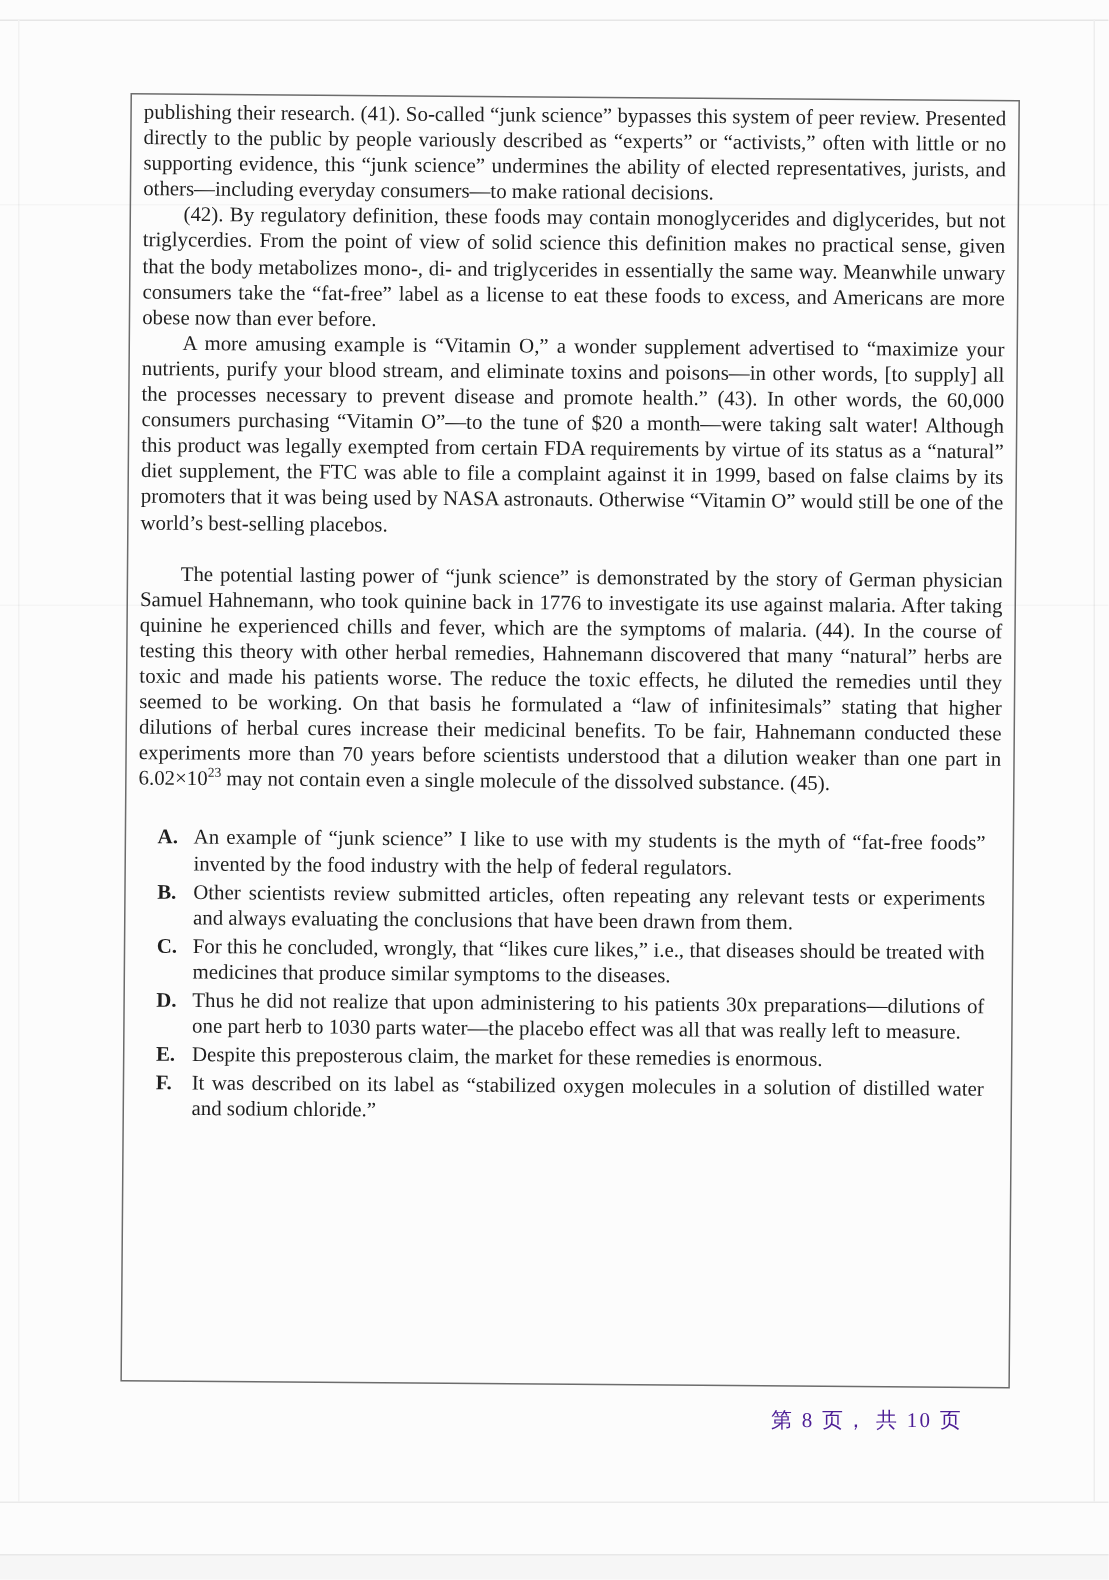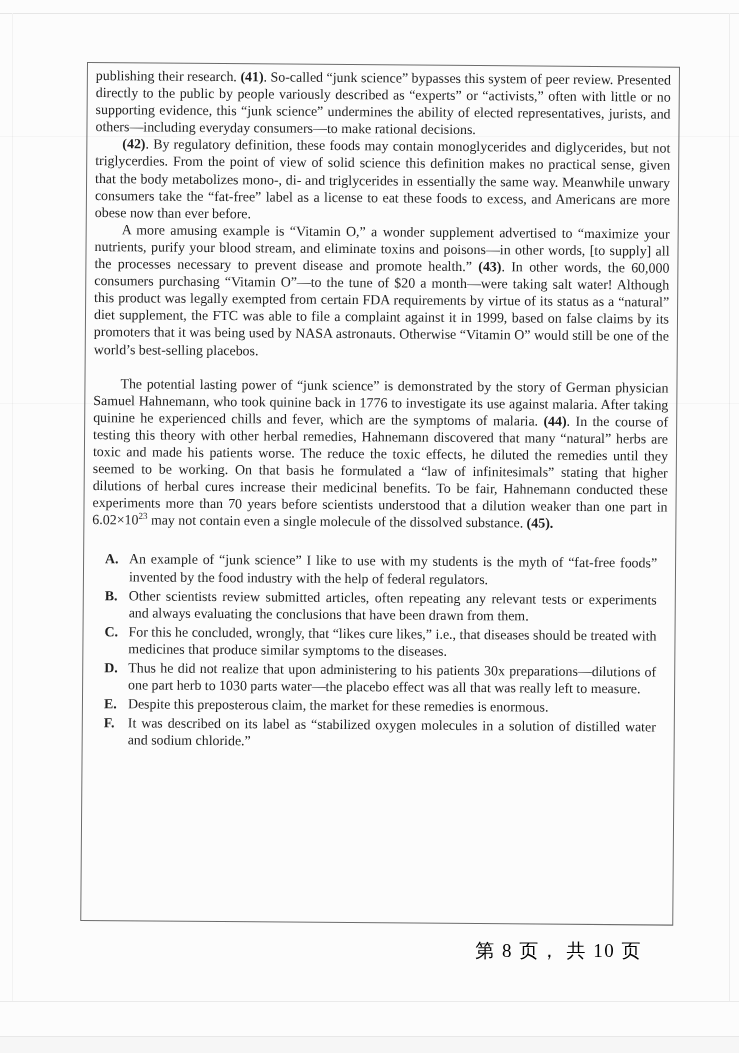--- a/index.html
+++ b/index.html
@@ -40,21 +40,21 @@
   }
   .para {
     margin: 0;
     font-size: 13.9px;
     line-height: 17.1px;
     text-align: justify;
     color: #1f1f1f;
   }
   .para.indent { text-indent: 27px; }
   .para.gap { margin-top: 17px; }
-  .para b { font-weight: bold; margin-top: 28px; }
+  .para b { font-weight: normal; margin-top: 28px; }
   sup { font-size: 0.65em; line-height: 0; vertical-align: super; }
 
   .options {
     margin-top: 22px;
     padding: 0 10px 0 13px;
   }
   .opt {
     display: flex;
     margin: 0 0 2px 0;
     font-size: 13.9px;
@@ -67,23 +67,23 @@
   }
   .opt-text {
     flex: 1;
     text-align: justify;
   }
 
   .footer {
     position: absolute;
     top: 938px;
     right: 97px;
-    font-size: 19px;
+    font-size: 14px;
     letter-spacing: 1.5px;
-    color: #000000;
+    color: #4c1d95;
     white-space: nowrap;
   }
 </style>
 </head>
 <body>
 
 <div class="edge edge-top"></div>
 <div class="edge edge-left"></div>
 <div class="edge edge-right"></div>
 <div class="edge edge-bottom"></div>

